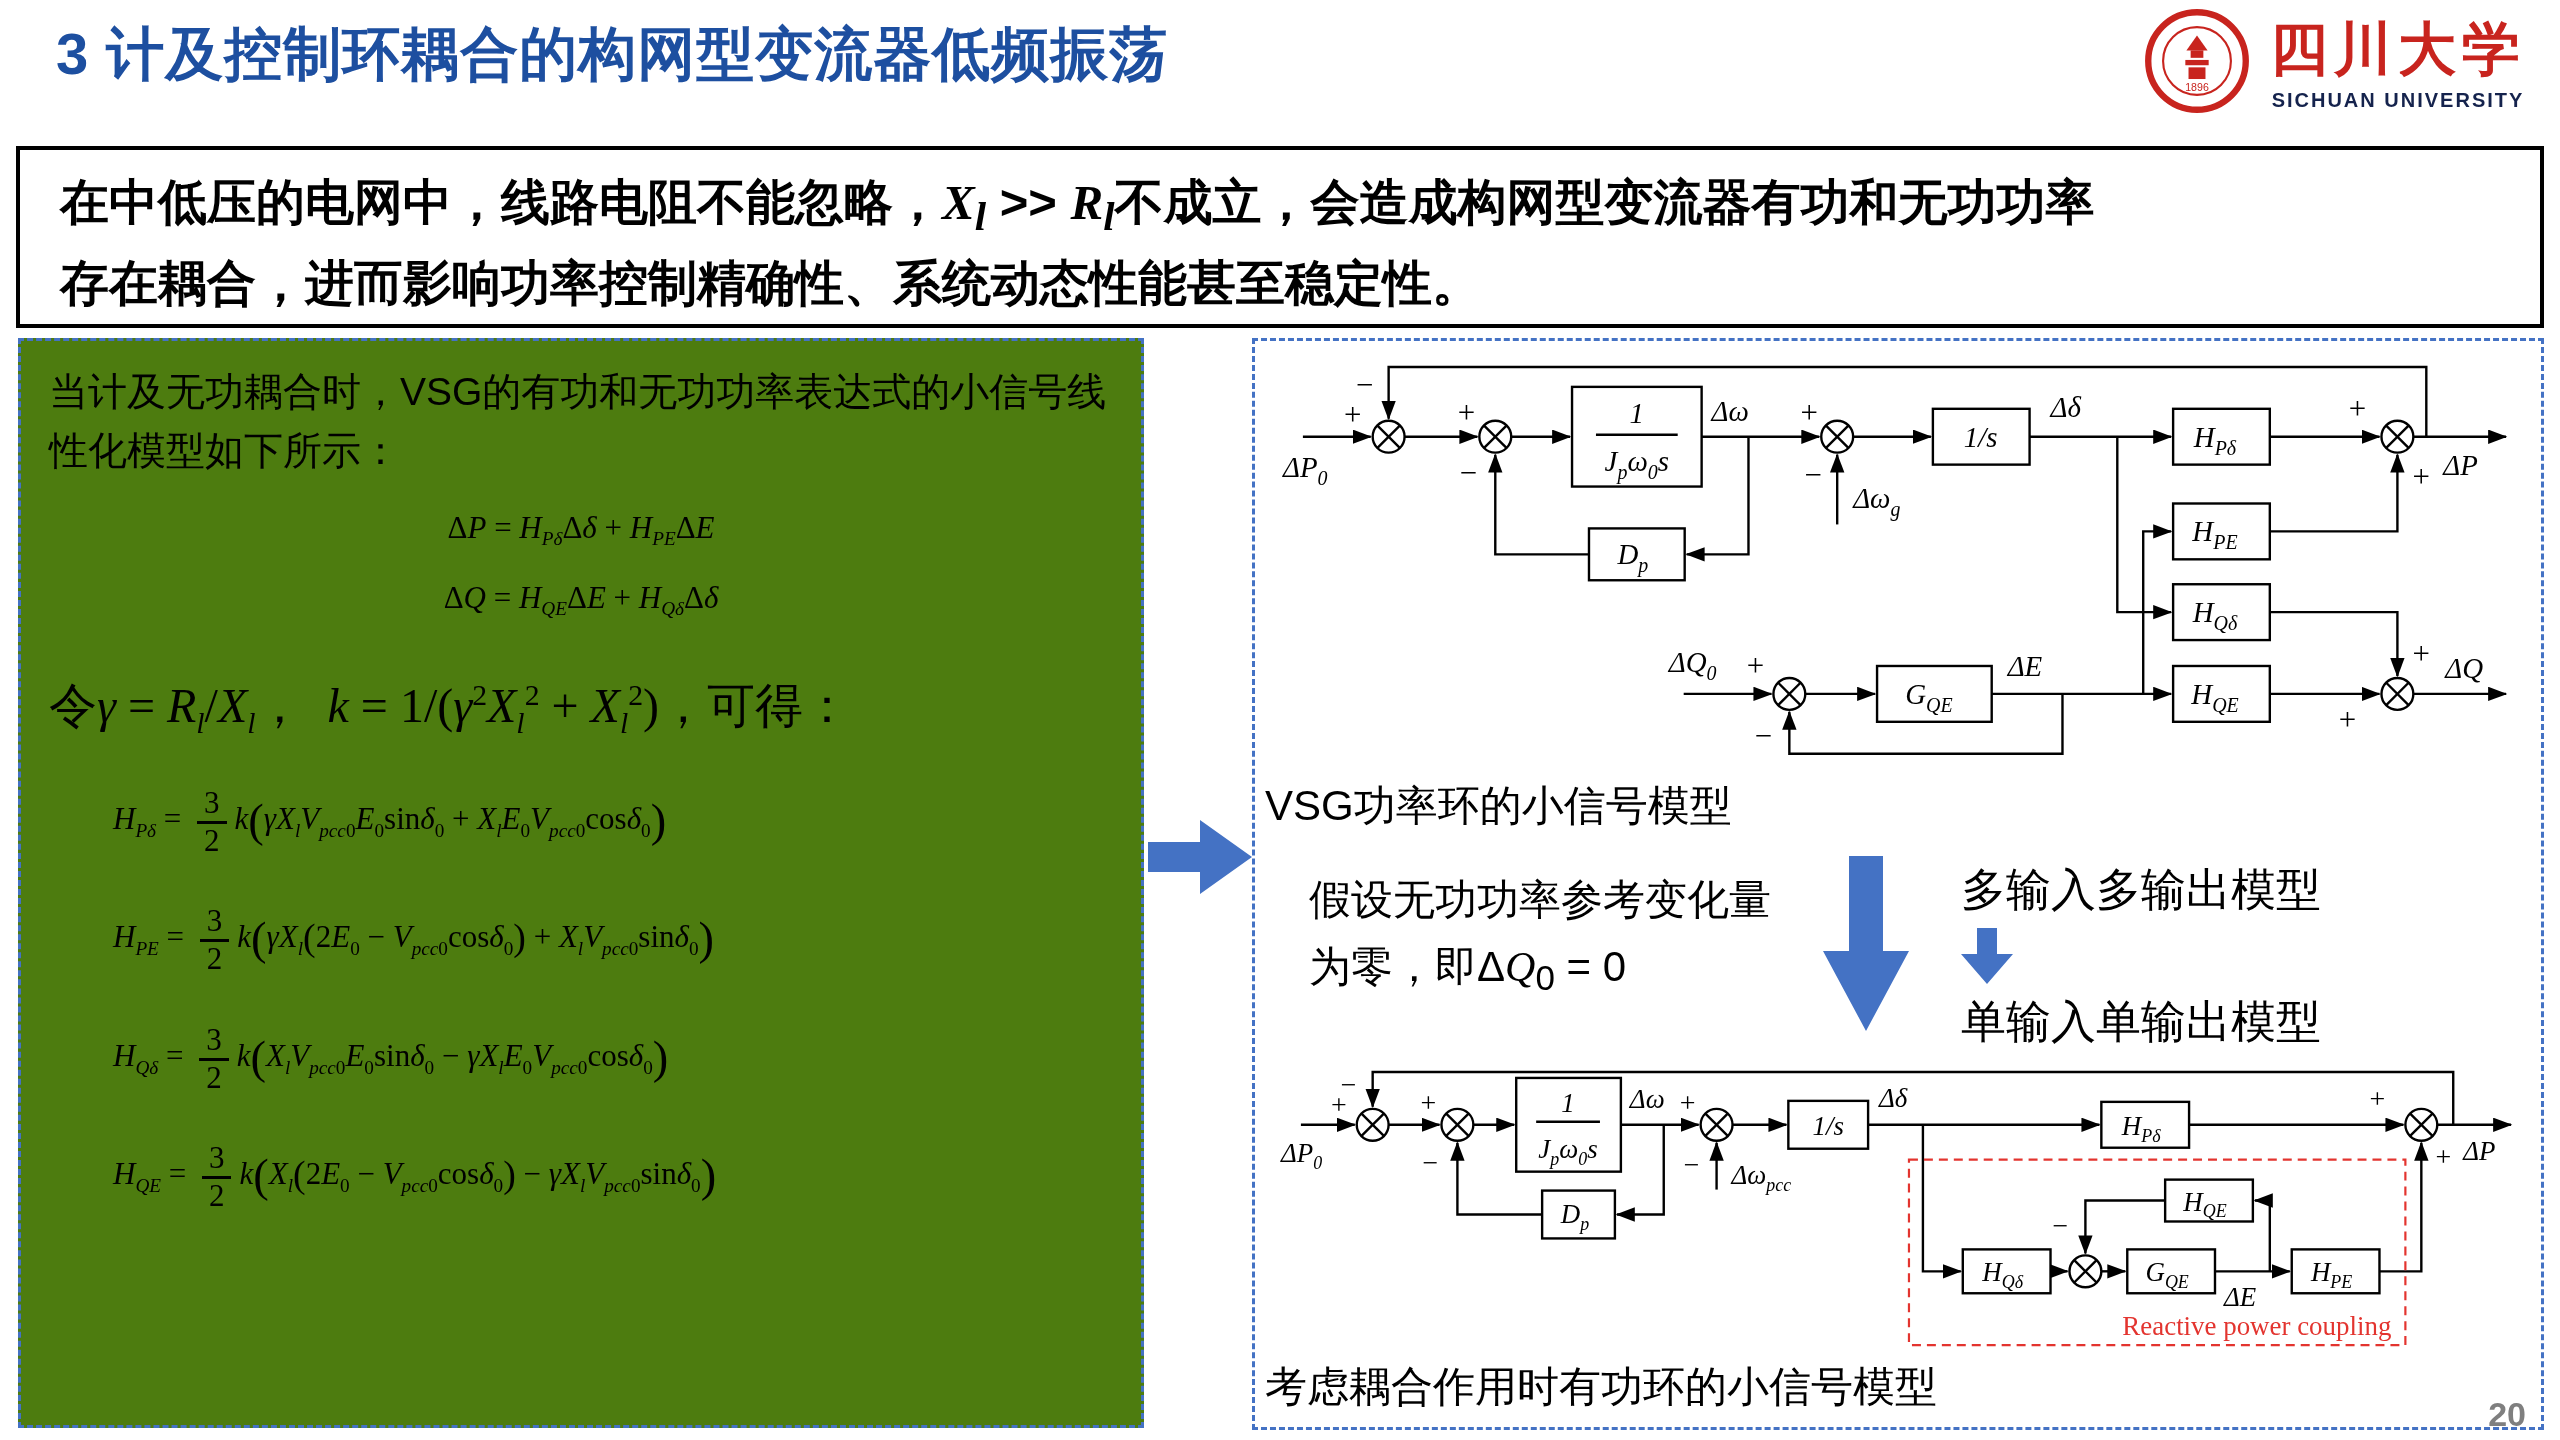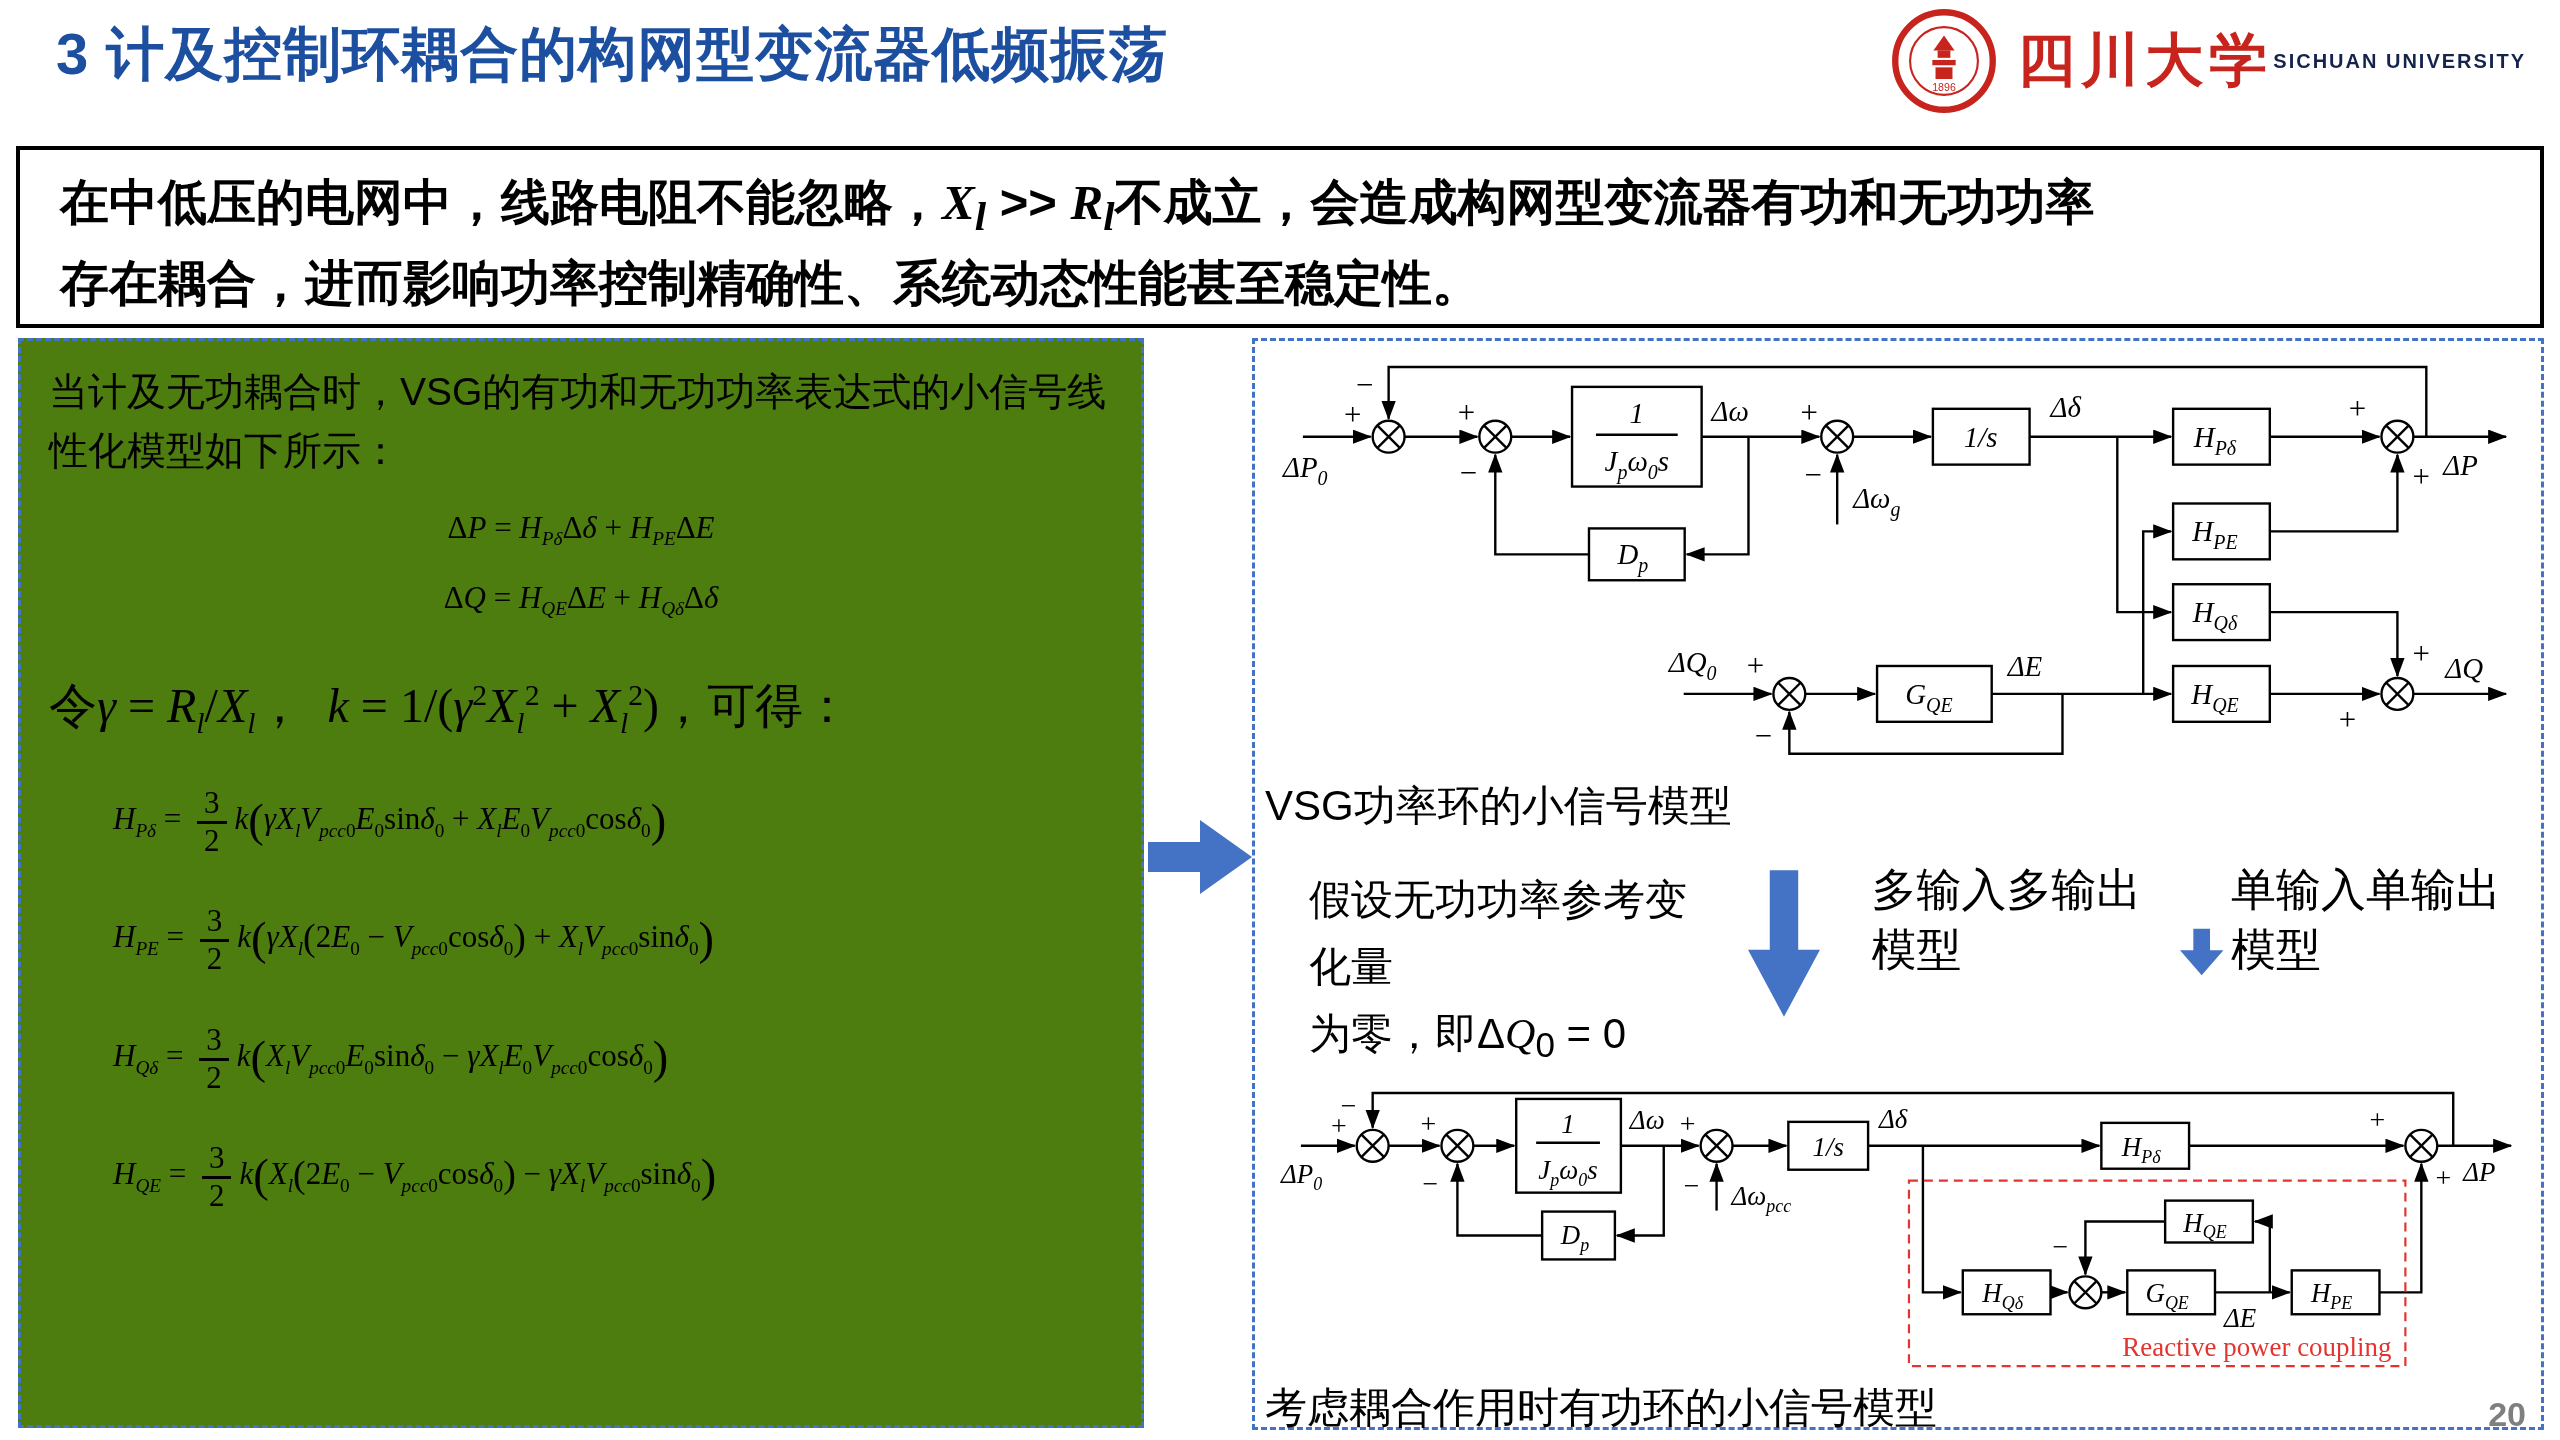--- a/index.html
+++ b/index.html
@@ -3,21 +3,21 @@
 <meta charset="utf-8">
 <style>
   *{margin:0;padding:0;box-sizing:border-box}
   html,body{width:2560px;height:1440px;background:#fff;position:relative;overflow:hidden;
     font-family:"Liberation Sans",sans-serif;color:#000}
 
   .title{position:absolute;left:56px;top:16px;font-size:58px;font-weight:bold;color:#1D4FA0;letter-spacing:1px}
 
   .logo{position:absolute;right:34px;top:8px;display:flex;align-items:center;gap:20px}
   .seal{width:106px;height:106px}
-  .logo-text{display:flex;align-items:center}
+  .logo-text{display:flex;flex-direction:column;align-items:center}
   .logo-text .zh{font-size:58px;color:#C8241E;font-weight:bold;font-family:"Liberation Serif",serif;letter-spacing:6px}
   .logo-text .en{font-size:20px;color:#15234D;font-weight:bold;letter-spacing:2px;}
 
   .banner{position:absolute;left:16px;top:146px;width:2528px;height:182px;border:4px solid #000;
     padding:16px 40px;font-size:49px;font-weight:bold;line-height:1.48;background:#fff}
   .banner .mv, .mv{font-family:"Liberation Serif",serif}
 
   .left-panel{position:absolute;left:18px;top:338px;width:1126px;height:1090px;
     border:3px dashed #4472C4;padding:22px 28px;background:#4d7c0f}
   .intro{font-size:39px;line-height:1.5}
@@ -34,21 +34,21 @@
   .mp{font-size:122%;vertical-align:-6%}
 
   .mid-arrow{position:absolute;left:1148px;top:820px}
 
   .right-panel{position:absolute;left:1252px;top:338px;width:1292px;height:1092px;
     border:3px dashed #4472C4;padding:6px 10px;background:#fff}
   .caption{font-size:42px;margin-top:0}
 
   .mid-row{display:flex;align-items:flex-start;gap:52px;margin:22px 0 8px 44px}
   .assumption{font-size:42px;line-height:1.6;padding-top:10px}
-  .model-col{display:flex;flex-direction:row;align-items:flex-end;gap:8px;font-size:45px;padding-top:4px}
+  .model-col{display:flex;flex-direction:column;align-items:flex-start;gap:8px;font-size:45px;padding-top:4px}
 
   
   .diag{display:block}
   .diag path{fill:none;stroke:#000;stroke-width:2.4}
   .diag line{stroke:#000;stroke-width:2.4}
   .diag rect{fill:#fff;stroke:#000;stroke-width:2.4}
   .diag rect.redbox{fill:none;stroke:#E3342F;stroke-dasharray:9 6;stroke-width:2.2}
   .diag marker path{fill:#000;stroke:none}
   .diag text{font-family:"Liberation Serif",serif;font-size:29px;font-style:italic;fill:#000;text-anchor:start}
   .diag text.bt{text-anchor:middle}

